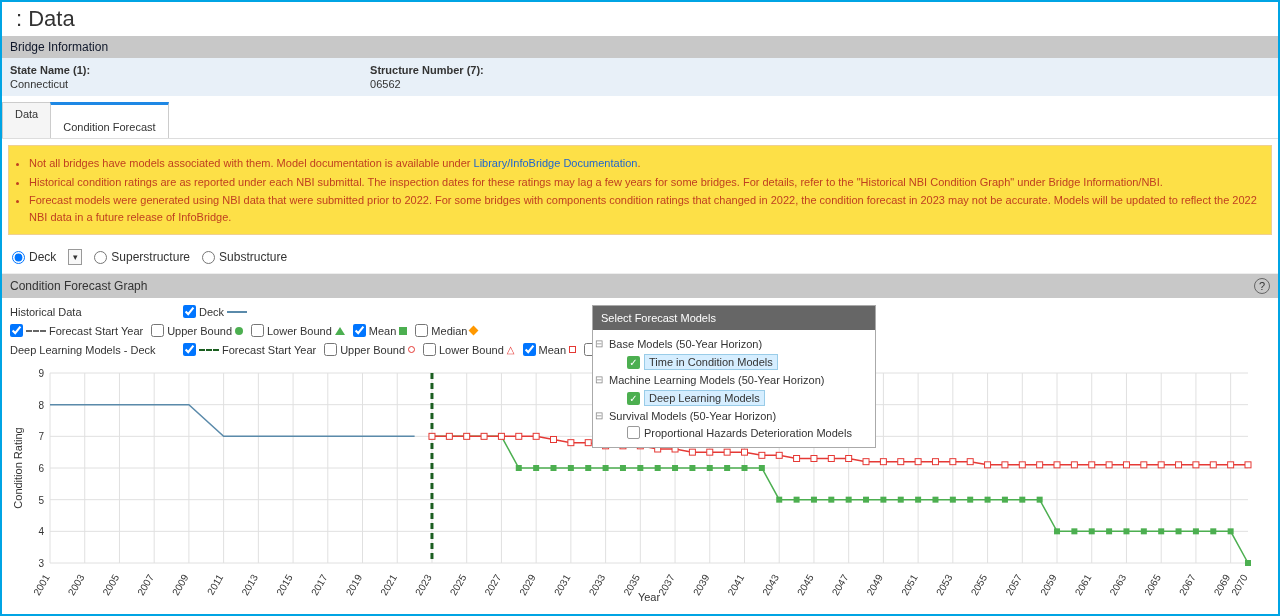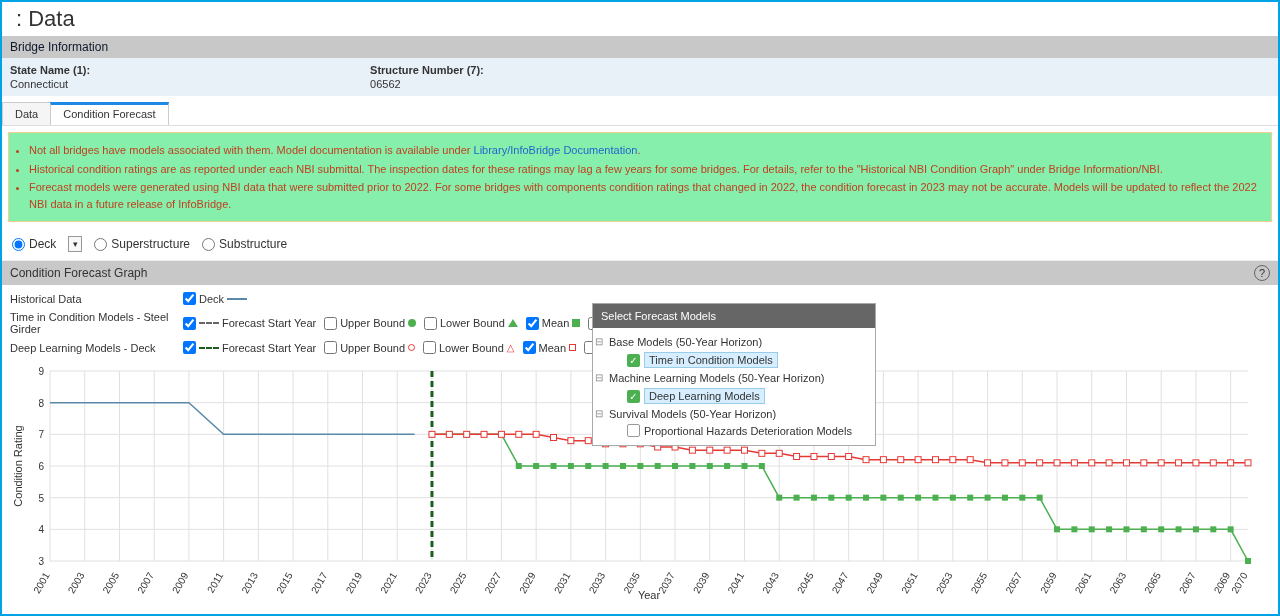--- a/index.html
+++ b/index.html
@@ -13,22 +13,22 @@
 .logo-main { font-size: 24px; font-weight: bold; color: #165a7c; }
 .logo-main .accent { color: #0099cc; }
 .header-title { font-size: 22px; color: #333; margin-left: 6px; font-weight: 300; }
 .section-bar { background: #c8c8c8; color: #0f172a; padding: 4px 8px; font-size: 12px; }
 .info-panel { background: #e8f0f8; padding: 6px 8px; display: flex; }
 .info-col { margin-right: 280px; }
 .info-label { font-size: 11px; font-weight: bold; }
 .info-val { font-size: 11px; margin-top: 2px; }
 .tabs { display: flex; border-bottom: 1px solid #ddd; margin-top: 6px; text-align: center; }
 .tab { padding: 5px 12px; border: 1px solid #ccc; border-bottom: none; background: #f5f5f5; font-size: 11px; cursor: pointer; margin-right: -1px; }
-.tab.active { background: #fff; border-top: 3px solid #1e88e5; padding-top: 3px; }
-.notice { background: #86efac; border: 1px solid #f0d090; margin: 6px; padding: 8px 8px 8px 20px; }
+.tab.active { background: #fff; border-top: 3px solid #1e88e5; padding-top: 16px; }
+.notice { background: #fde047; border: 1px solid #f0d090; margin: 6px; padding: 8px 8px 8px 20px; }
 .notice ul { list-style: disc; }
 .notice li { color: #c04020; font-size: 11px; line-height: 1.5; padding: 1px 0; }
 .notice a { color: #2266cc; text-decoration: none; }
 .radio-row { padding: 8px 10px; display: flex; align-items: center; gap: 12px; border-bottom: 1px solid #eee; }
 .radio-item { display: flex; align-items: center; gap: 4px; font-size: 12px; }
 .radio-item input { margin: 0; }
 .deck-caret { display: inline-block; width: 14px; height: 16px; border: 1px solid #999; text-align: center; line-height: 14px; font-size: 9px; background: #f8f8f8; cursor: pointer; }
 .graph-header { background: #c8c8c8; padding: 4px 8px; font-size: 12px; display: flex; justify-content: space-between; align-items: center; }
 .help-icon { width: 16px; height: 16px; border: 1px solid #666; border-radius: 50%; text-align: center; line-height: 14px; font-size: 11px; cursor: pointer; }
 .legend-area { padding: 4px 8px; font-size: 11px; }
@@ -117,21 +117,20 @@
 <div class="legend-area">
   <div class="legend-row">
     <span class="group-label">Historical Data</span>
     <label>
         <input type="checkbox" checked="" style="">
         <span>Deck</span> 
         <span class="line-sample"></span>
       </label>
   </div>
   <div class="legend-row">
-    <span class="group-label">Time in Condition Models - Steel Girder</span>
     <label>
         <input type="checkbox" checked="" style="">
         <span class="dash-sample"></span> 
         <span>Forecast Start Year</span>
       </label>
     <label>
         <input type="checkbox" style="">
         <span>Upper Bound</span> 
         <span class="marker m-green-circ"></span>
       </label>

